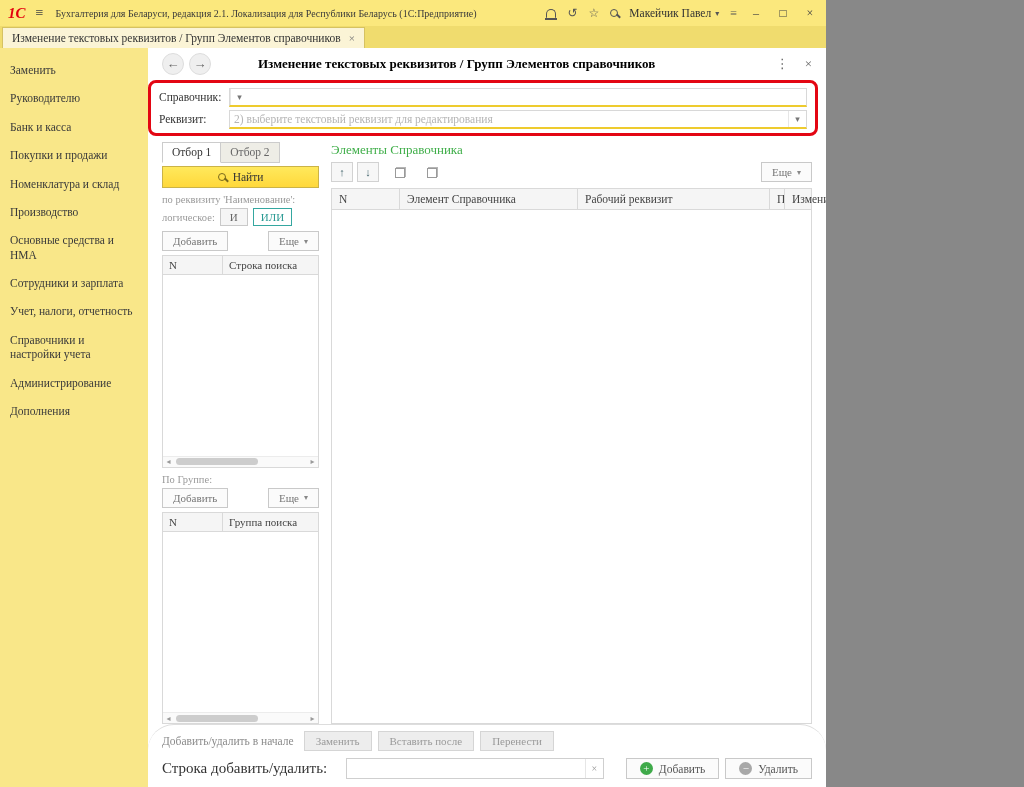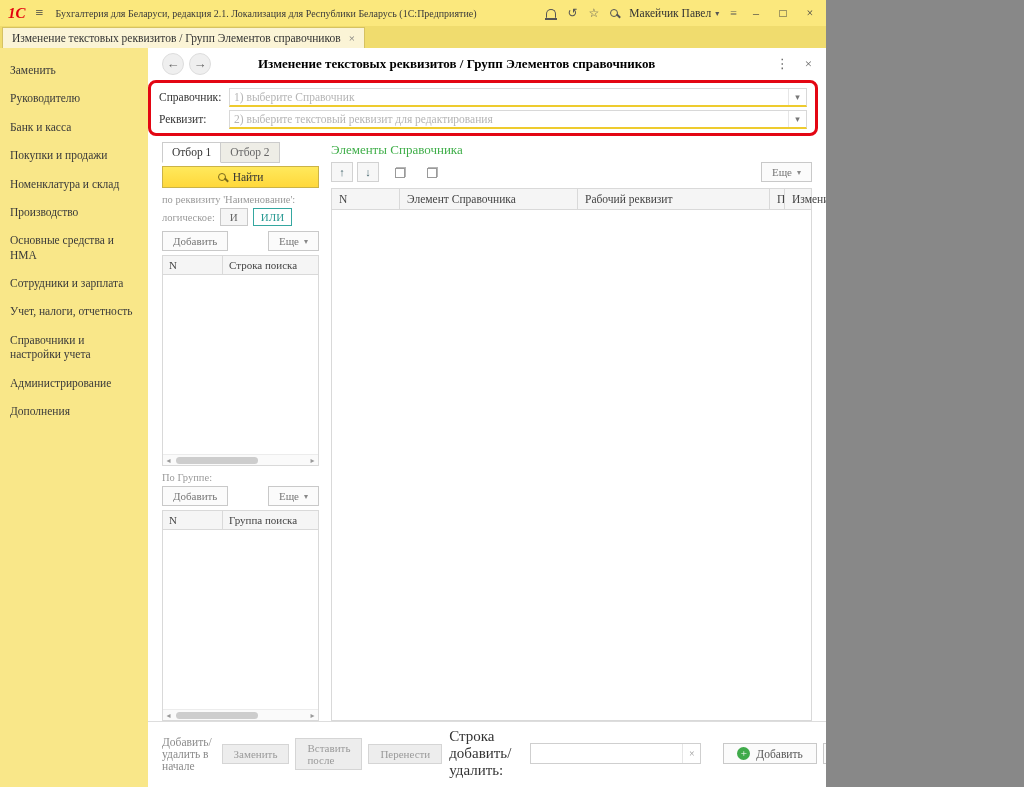--- a/index.html
+++ b/index.html
@@ -92,21 +92,21 @@
   .ep-head { display:flex; background:#f5f5f5; border-bottom:1px solid #d9d9d9; font-size:11.5px; color:#444; flex:none; }
   .ep-head > div { padding:4px 7px; border-right:1px solid #d9d9d9; white-space:nowrap; overflow:hidden; }
   .ep-c1 { width:68px; flex:none; }
   .ep-c2 { width:178px; flex:none; }
   .ep-c3 { width:192px; flex:none; }
   .ep-c4 { flex:1; min-width:0; }
   .ep-c5 { width:64px; flex:none; border-right:none !important; }
   .ep-body { flex:1; background:#fff; }
 
   
-  .bottom-bar { border-top:1px solid #ddd; padding:6px 14px 8px; display:flex; flex-direction:row; gap:7px; flex:none; background:#fff; }
+  .bottom-bar { border-top:1px solid #ddd; padding:6px 14px 8px; display:flex; flex-direction:column; gap:7px; flex:none; background:#fff;border-radius:26px; }
   .bb-row { display:flex; align-items:center; gap:6px; }
   .bb-mode-label { color:#8a8a8a; font-size:11.5px; margin-right:4px; }
   .btn-disabled { border:1px solid #d5d5d5; background:#ededed; color:#9a9a9a; font-size:11px; padding:3px 11px; }
   .bb-row-label { color:#333; font-size:15px; margin-right:13px; }
   .input-wrap { flex:1; display:flex; border:1px solid #cfcfcf; height:21px; background:#fff; align-items:stretch; }
   .input-wrap input { flex:1; border:none; outline:none; padding:0 5px; font:inherit; font-size:11.5px; color:#333; background:transparent; }
   .clear-btn { width:18px; border-left:1px solid #e6e6e6; color:#999; display:flex; align-items:center; justify-content:center; font-size:10px; }
   .act-btn { border:1px solid #c9c9c9; background:#fbfbfb; color:#555; font-size:11.5px; padding:3px 13px; display:inline-flex; align-items:center; gap:6px; }
   .circle { width:13px; height:13px; border-radius:50%; color:#fff; font-size:11px; line-height:13px; text-align:center; display:inline-block; }
   .circle.green { background:#3faa4a; }
@@ -171,21 +171,20 @@
         <span class="hdr-actions">
           <span class="kebab">⋮</span>
           <span class="hdr-close">×</span>
         </span>
       </div>
 
       <div class="red-box">
         <div class="field-row">
           <span class="field-label">Справочник:</span>
           <div class="combo">
-            <span class="ph">1) выберите Справочник</span>
             <span class="dd">▾</span>
           </div>
         </div>
         <div class="field-row">
           <span class="field-label">Реквизит:</span>
           <div class="combo">
             <span class="ph">2) выберите текстовый реквизит для редактирования</span>
             <span class="dd">▾</span>
           </div>
         </div>

